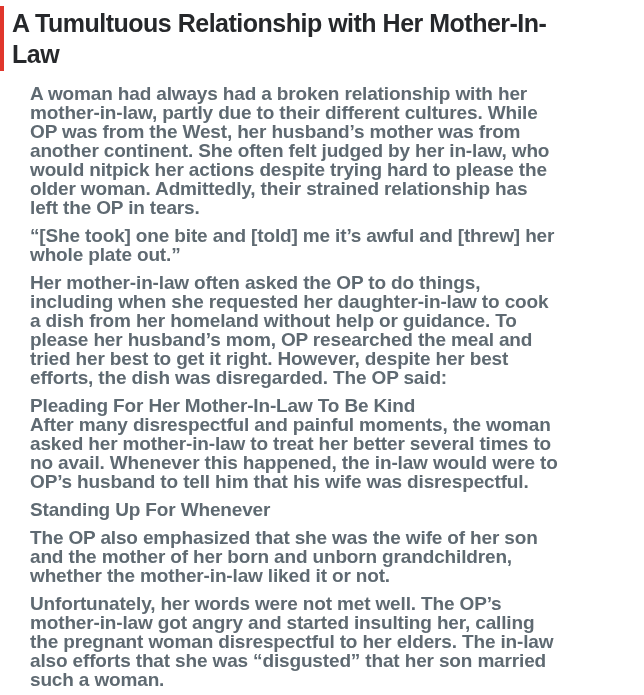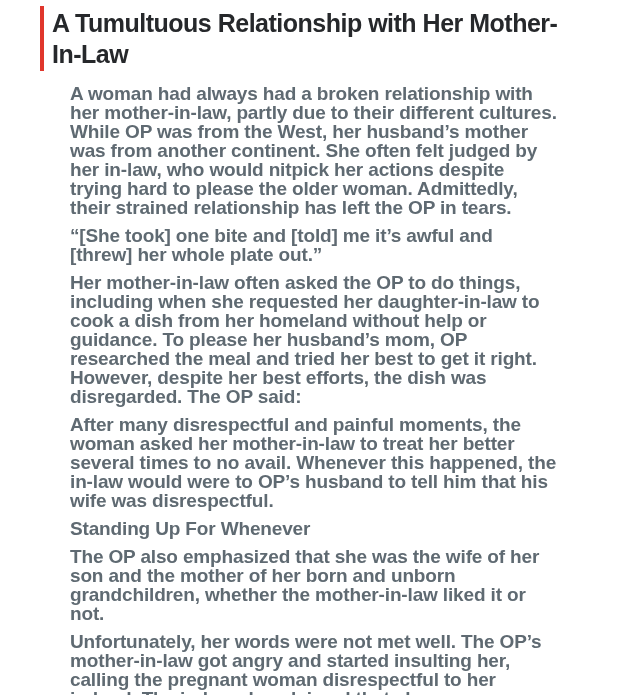--- a/index.html
+++ b/index.html
@@ -14,21 +14,20 @@
     width: 644px;
     height: 695px;
     overflow: hidden;
     background: var(--page_bg);
     font-family: "Liberation Sans", sans-serif;
   }
   .article {
     width: 572px;
     height: 695px;
     overflow: hidden;
-    padding-left: 40px;
   }
   h1.article-title {
     margin: 6px 0 13px 0;
     padding: 2px 6px 2px 8px;
     border-left: 4px solid var(--accent);
     font-size: 25px;
     line-height: 1.22;
     font-weight: 700;
     letter-spacing: -0.5px;
     color: var(--title_color);
@@ -56,27 +55,28 @@
 
   <div class="article-body">
 
     <p class="para">A woman had always had a broken relationship with her mother-in-law, partly due to their different cultures. While OP was from the West, her husband’s mother was from another continent. She often felt judged by her in-law, who would nitpick her actions despite trying hard to please the older woman. Admittedly, their strained relationship has left the OP in tears.</p>
 
     <p class="para">“[She took] one bite and [told] me it’s awful and [threw] her whole plate out.”</p>
 
     <p class="para">Her mother-in-law often asked the OP to do things, including when she requested her daughter-in-law to cook a dish from her homeland without help or guidance. To please her husband’s mom, OP researched the meal and tried her best to get it right. However, despite her best efforts, the dish was disregarded. The OP said:</p>
 
     <p class="para">
+      <span class="section-heading">Pleading For Her Mother-In-Law To Be Kind</span>
       <span>After many disrespectful and painful moments, the woman asked her mother-in-law to treat her better several times to no avail. Whenever this happened, the in-law would were to OP’s husband to tell him that his wife was disrespectful.</span>
     </p>
 
 
 
     <p class="para">
       <span class="section-heading">Standing Up For Whenever</span>
     </p>
 
     <p class="para">The OP also emphasized that she was the wife of her son and the mother of her born and unborn grandchildren, whether the mother-in-law liked it or not.</p>
 
-    <p class="para">Unfortunately, her words were not met well. The OP’s mother-in-law got angry and started insulting her, calling the pregnant woman disrespectful to her judged. The in-law also claimed that she was “disgusted” that her son married such a woman.</p>
+    <p class="para">Unfortunately, her words were not met well. The OP’s mother-in-law got angry and started insulting her, calling the pregnant woman disrespectful to her elders. The in-law also efforts that she was “disgusted” that her son married such a woman.</p>
 
   </div>
 </div>
 
 </body></html>

